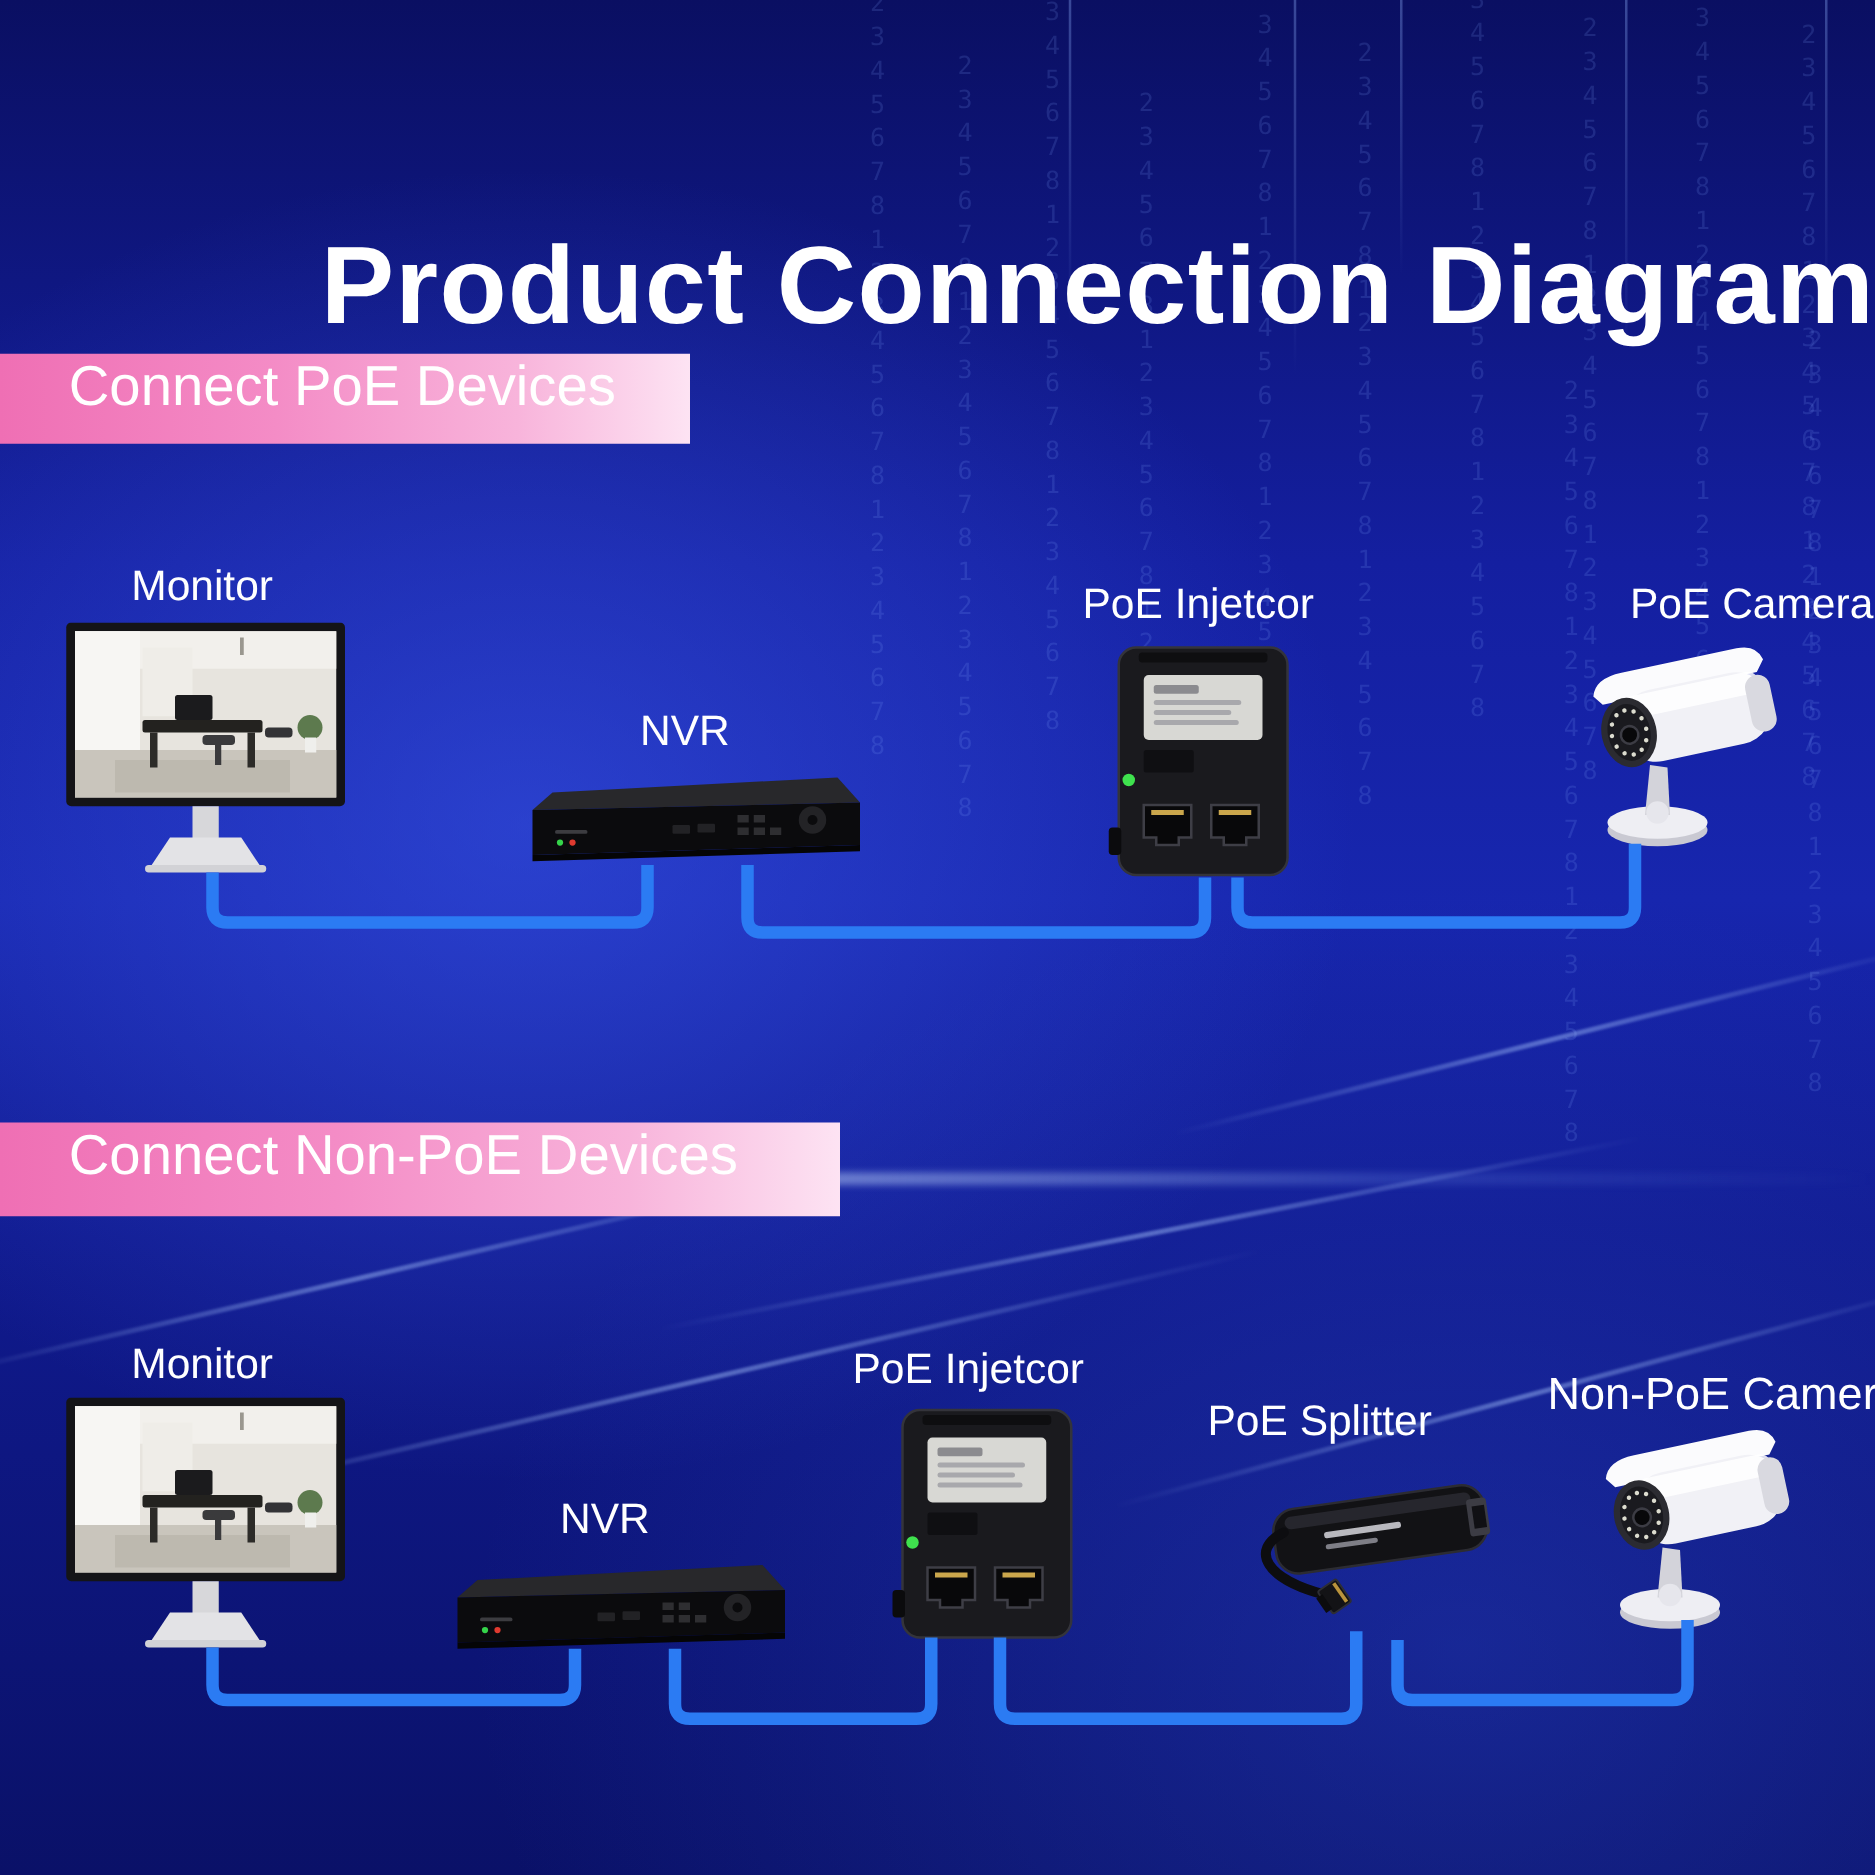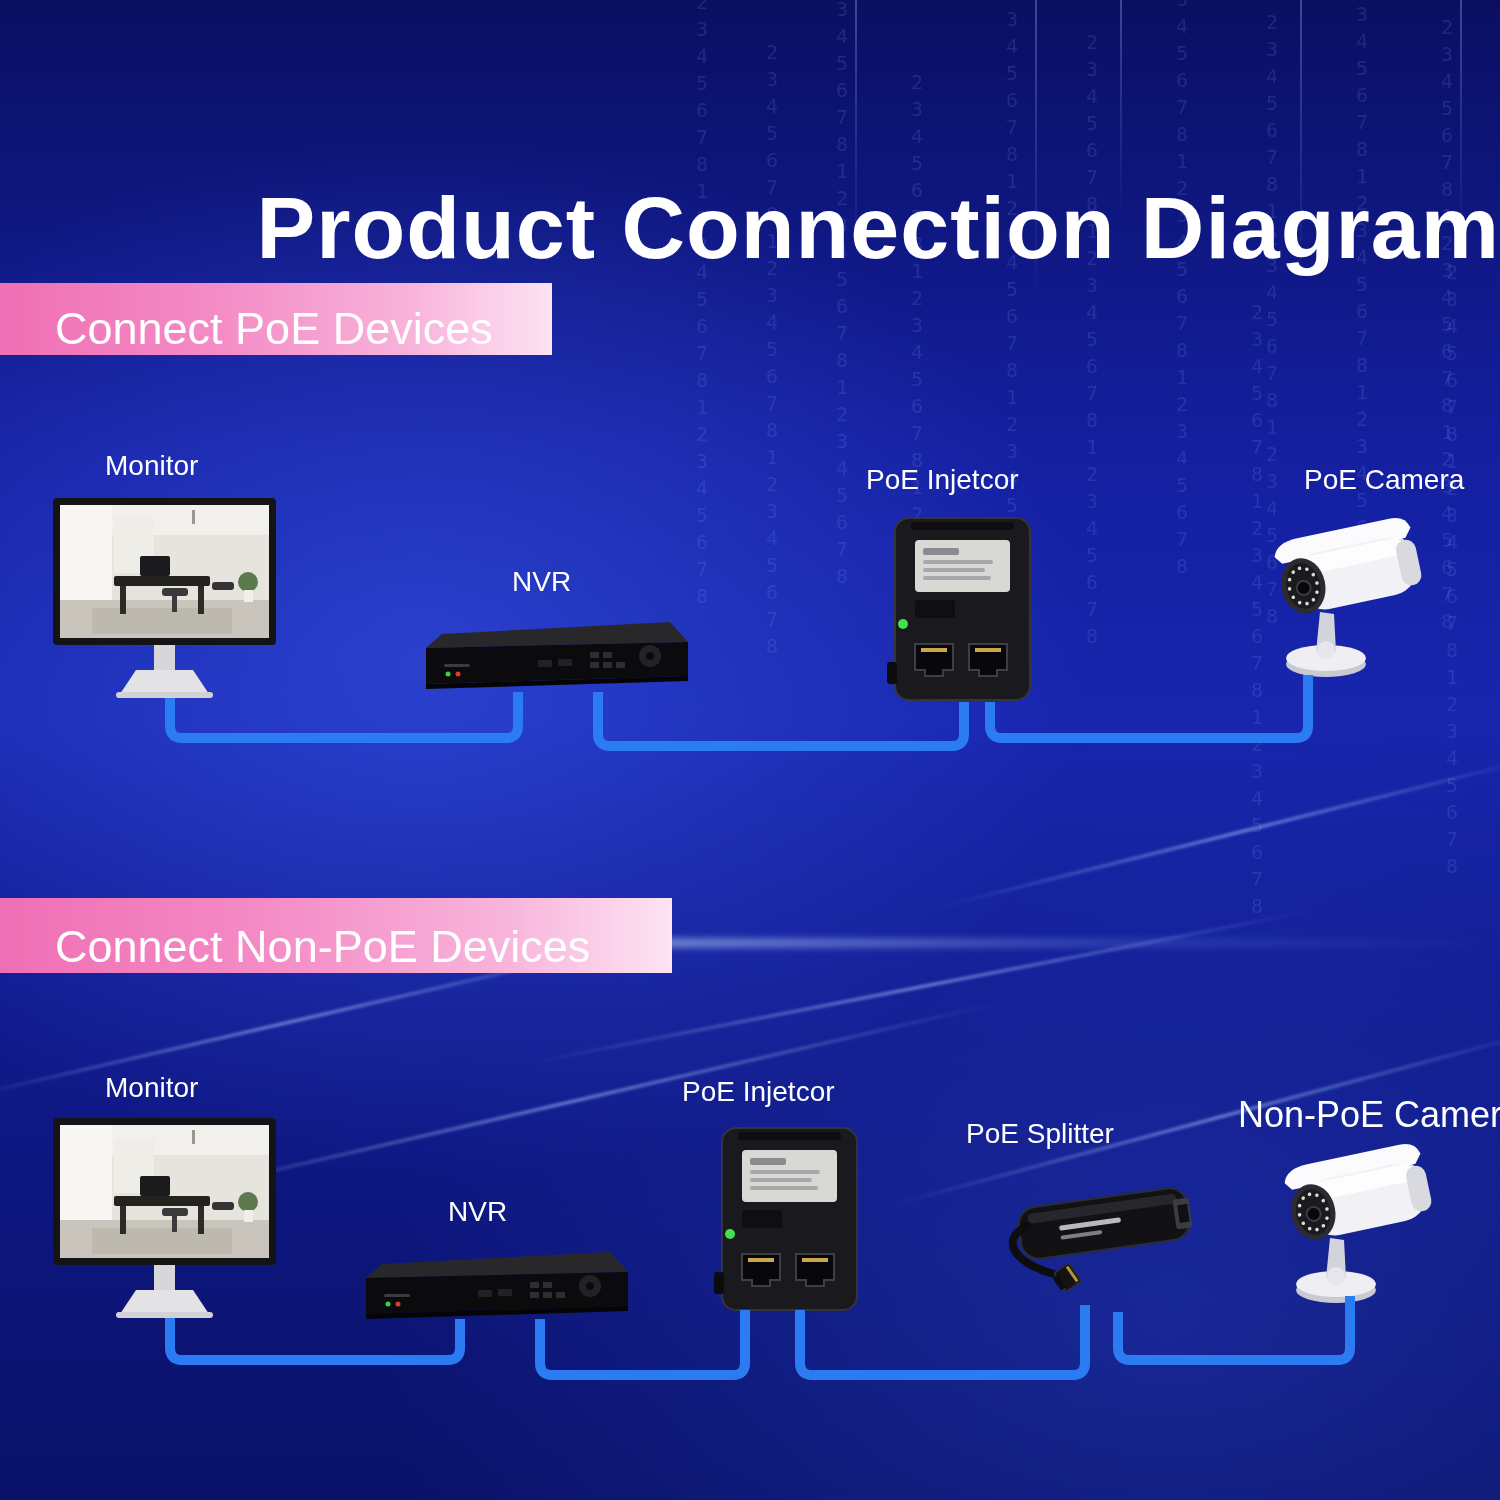--- a/index.html
+++ b/index.html
@@ -9,26 +9,26 @@
     background:
       radial-gradient(950px 750px at 28% 44%, rgba(62,92,240,0.50), rgba(62,92,240,0) 70%),
       radial-gradient(1100px 850px at 78% 88%, rgba(45,75,210,0.35), rgba(45,75,210,0) 72%),
       linear-gradient(180deg,#0a0f62 0%,#141fa0 30%,#1726ae 48%,#101a8e 66%,#0a1168 100%);
   }
   .page-title{
     position:absolute;left:0;top:118px;width:1500px;text-align:right;
     font-size:88px;font-weight:bold;letter-spacing:1px;color:#ffffff;
   }
   .banner{
-    position:absolute;left:0;height:72px;display:flex;align-items:flex-end;
+    position:absolute;left:0;height:72px;display:flex;align-items:flex-start;
     padding-left:55px;box-sizing:border-box;
     background:linear-gradient(90deg,#ef6fb4 0%,#f48cc6 40%,#f8b4db 75%,#fde3f3 100%);
   }
   .banner-label{font-size:45px;font-weight:400;color:#ffffff;white-space:nowrap;}
-  .dev-label{position:absolute;font-size:28px;font-weight:400;color:#ffffff;white-space:nowrap;}
+  .dev-label{position:absolute;font-size:34px;font-weight:400;color:#ffffff;white-space:nowrap;}
   .dev{position:absolute;}
   .wires{position:absolute;left:0;width:1500px;pointer-events:none;}
   .wires path{fill:none;stroke:#2b7bf3;stroke-width:10;}
   .digits{
     position:absolute;writing-mode:vertical-rl;text-orientation:upright;
     font-family:"DejaVu Sans Mono","Liberation Mono",monospace;
     font-size:20px;letter-spacing:3px;color:rgba(130,165,255,0.16);user-select:none;
   }
   .vline{position:absolute;width:2px;background:linear-gradient(180deg,rgba(145,180,255,0.35),rgba(145,180,255,0));}
   .streak{position:absolute;height:4px;border-radius:2px;

